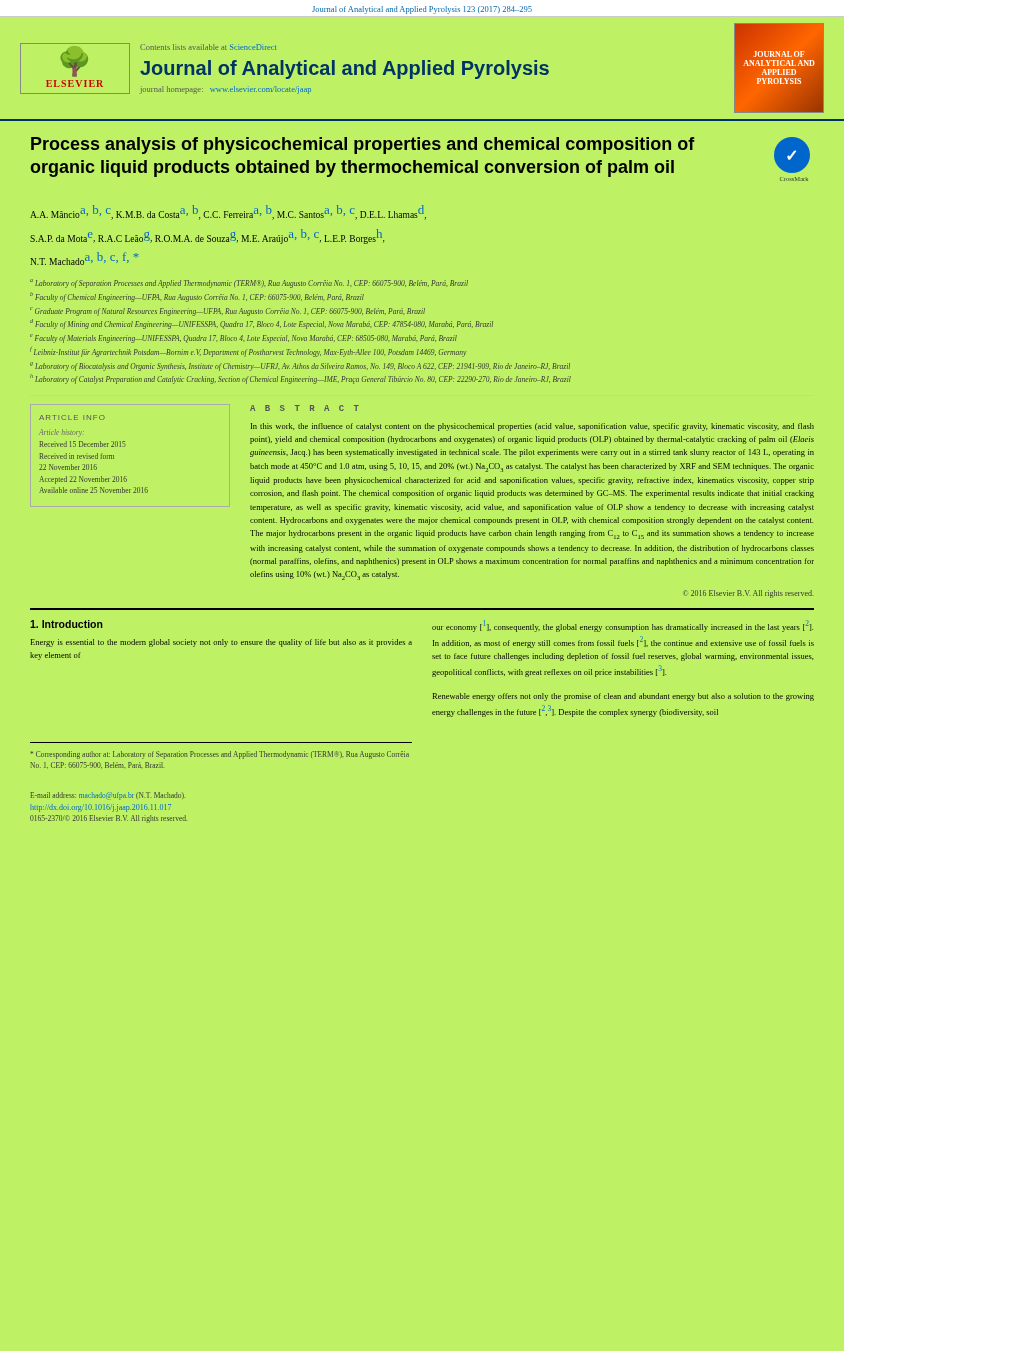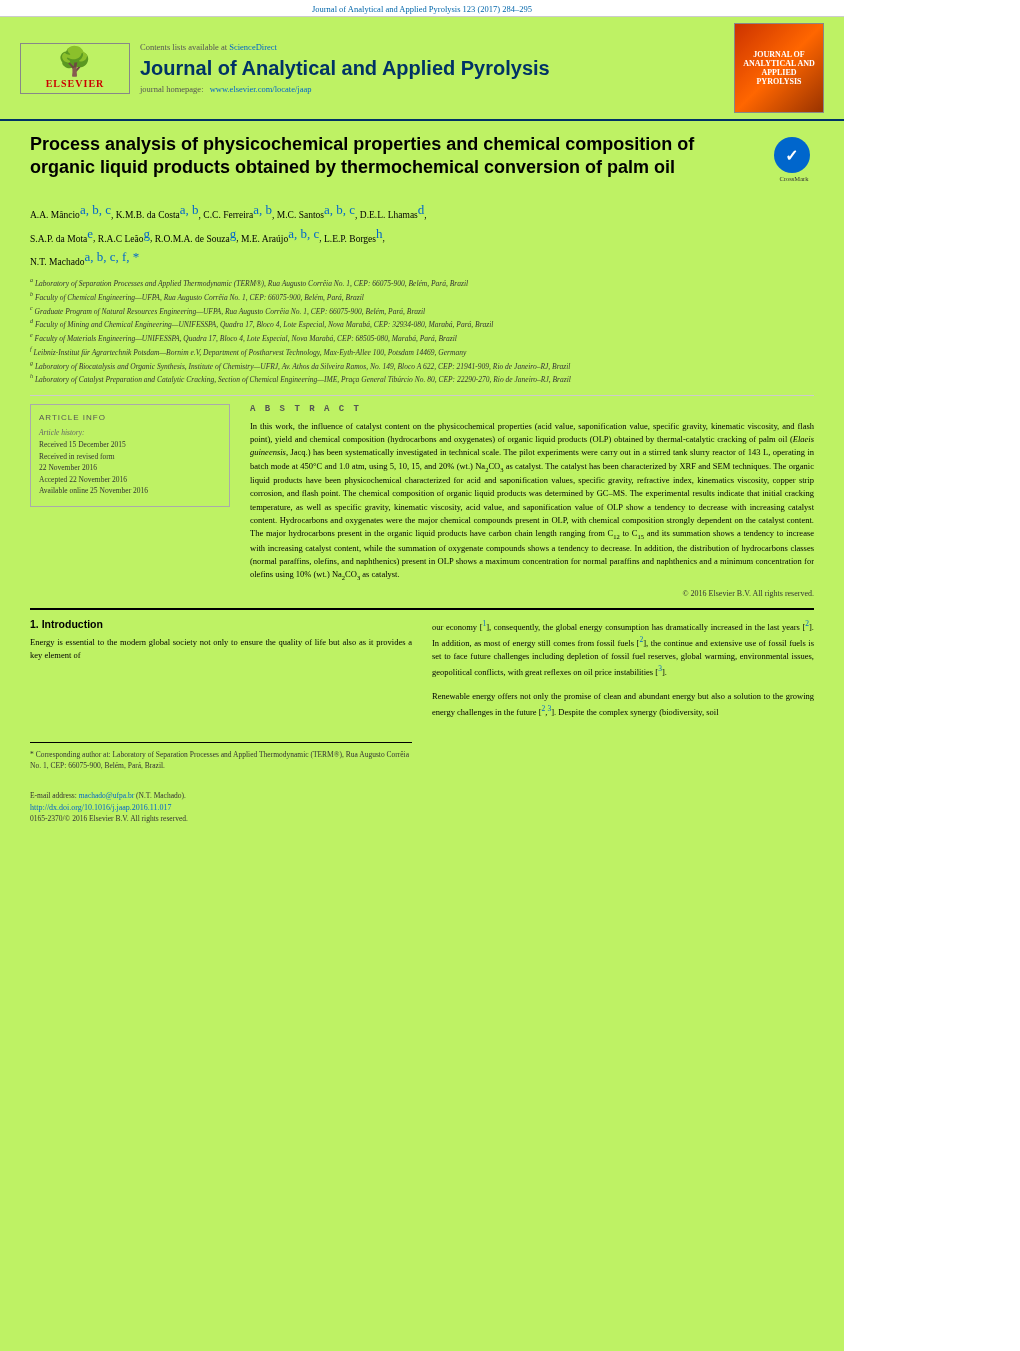--- a/index.html
+++ b/index.html
@@ -442,21 +442,21 @@
       <span>R.O.M.A. de Souza<sup class="author-sup">g</sup></span>,
       <span>M.E. Araújo<sup class="author-sup">a, b, c</sup></span>,
       <span>L.E.P. Borges<sup class="author-sup">h</sup></span>,<br>
       <span>N.T. Machado<sup class="author-sup">a, b, c, f, *</sup></span>
     </div>
 
     <div class="affiliations-section">
       <div class="affiliation-line"><sup class="aff-sup">a</sup> <span>Laboratory of Separation Processes and Applied Thermodynamic (TERM®), Rua Augusto Corrêia No. 1, CEP: 66075-900, Belém, Pará, Brazil</span></div>
       <div class="affiliation-line"><sup class="aff-sup">b</sup> <span>Faculty of Chemical Engineering—UFPA, Rua Augusto Corrêia No. 1, CEP: 66075-900, Belém, Pará, Brazil</span></div>
       <div class="affiliation-line"><sup class="aff-sup">c</sup> <span>Graduate Program of Natural Resources Engineering—UFPA, Rua Augusto Corrêia No. 1, CEP: 66075-900, Belém, Pará, Brazil</span></div>
-      <div class="affiliation-line"><sup class="aff-sup">d</sup> <span>Faculty of Mining and Chemical Engineering—UNIFESSPA, Quadra 17, Bloco 4, Lote Especial, Nova Marabá, CEP: 32934-080, Marabá, Pará, Brazil</span></div>
+      <div class="affiliation-line"><sup class="aff-sup">d</sup> <span>Faculty of Mining and Chemical Engineering—UNIFESSPA, Quadra 17, Bloco 4, Lote Especial, Nova Marabá, CEP: 47854-080, Marabá, Pará, Brazil</span></div>
       <div class="affiliation-line"><sup class="aff-sup">e</sup> <span>Faculty of Materials Engineering—UNIFESSPA, Quadra 17, Bloco 4, Lote Especial, Nova Marabá, CEP: 68505-080, Marabá, Pará, Brazil</span></div>
       <div class="affiliation-line"><sup class="aff-sup">f</sup> <span>Leibniz-Institut für Agrartechnik Potsdam—Bornim e.V, Department of Postharvest Technology, Max-Eyth-Allee 100, Potsdam 14469, Germany</span></div>
       <div class="affiliation-line"><sup class="aff-sup">g</sup> <span>Laboratory of Biocatalysis and Organic Synthesis, Institute of Chemistry—UFRJ, Av. Athos da Silveira Ramos, No. 149, Bloco A 622, CEP: 21941-909, Rio de Janeiro–RJ, Brazil</span></div>
       <div class="affiliation-line"><sup class="aff-sup">h</sup> <span>Laboratory of Catalyst Preparation and Catalytic Cracking, Section of Chemical Engineering—IME, Praça General Tibúrcio No. 80, CEP: 22290-270, Rio de Janeiro–RJ, Brazil</span></div>
     </div>
 
     <hr class="section-divider">
 
     <div class="two-col-layout">
 

